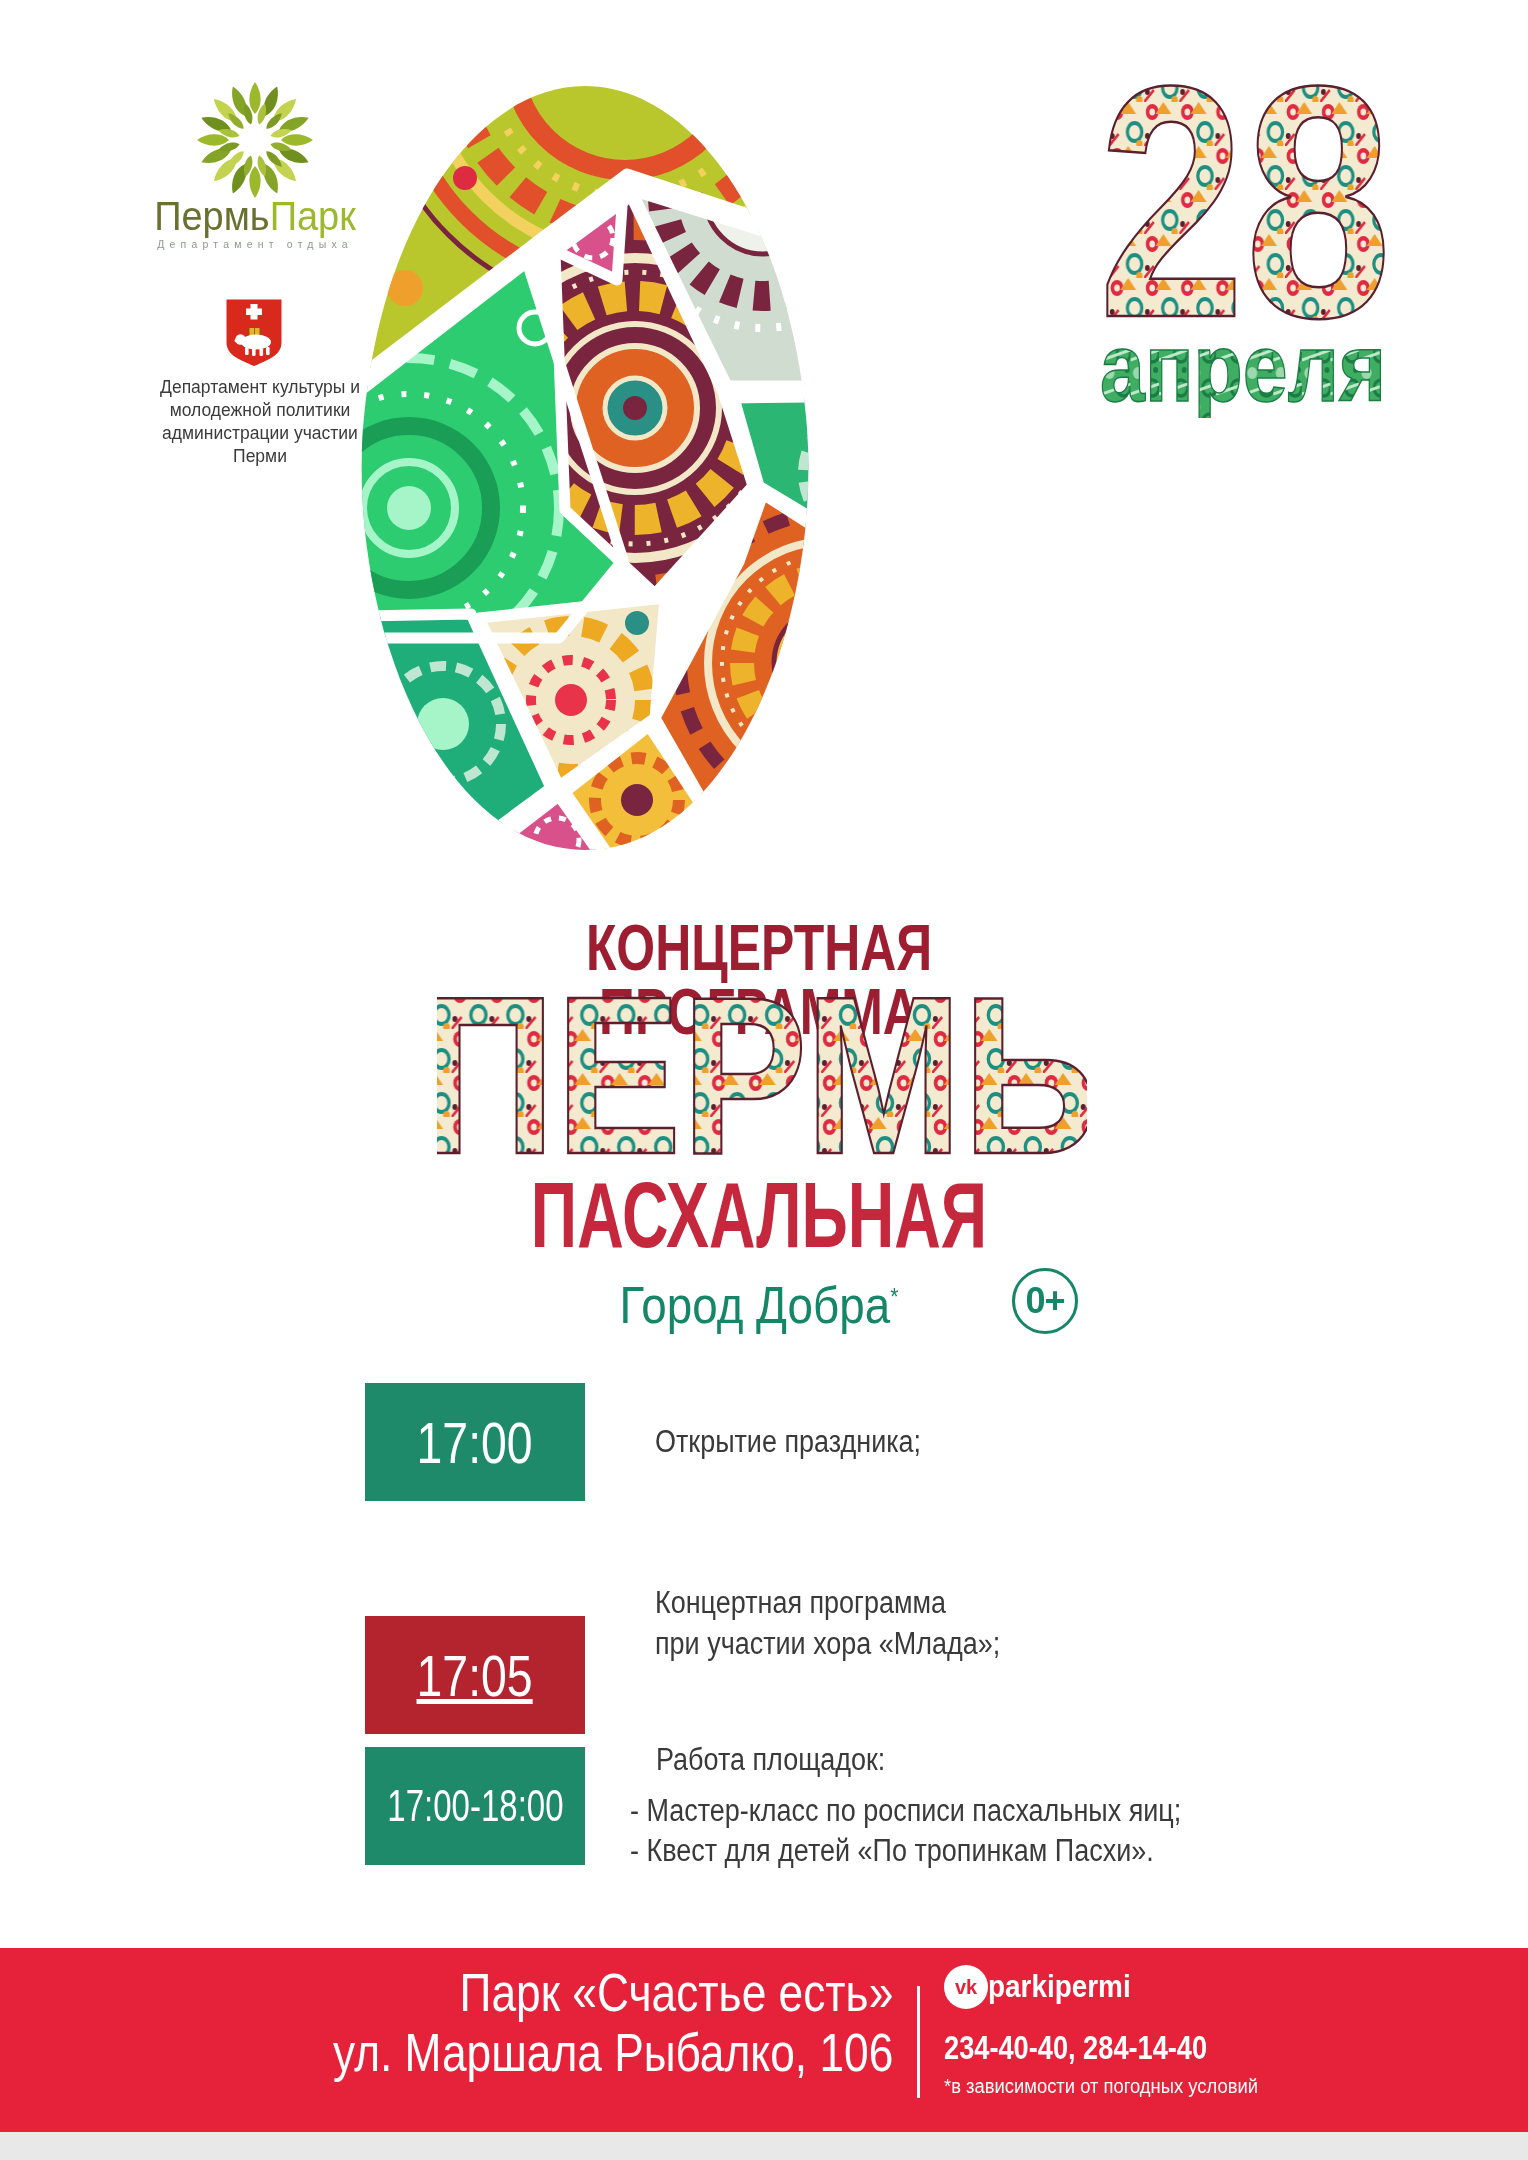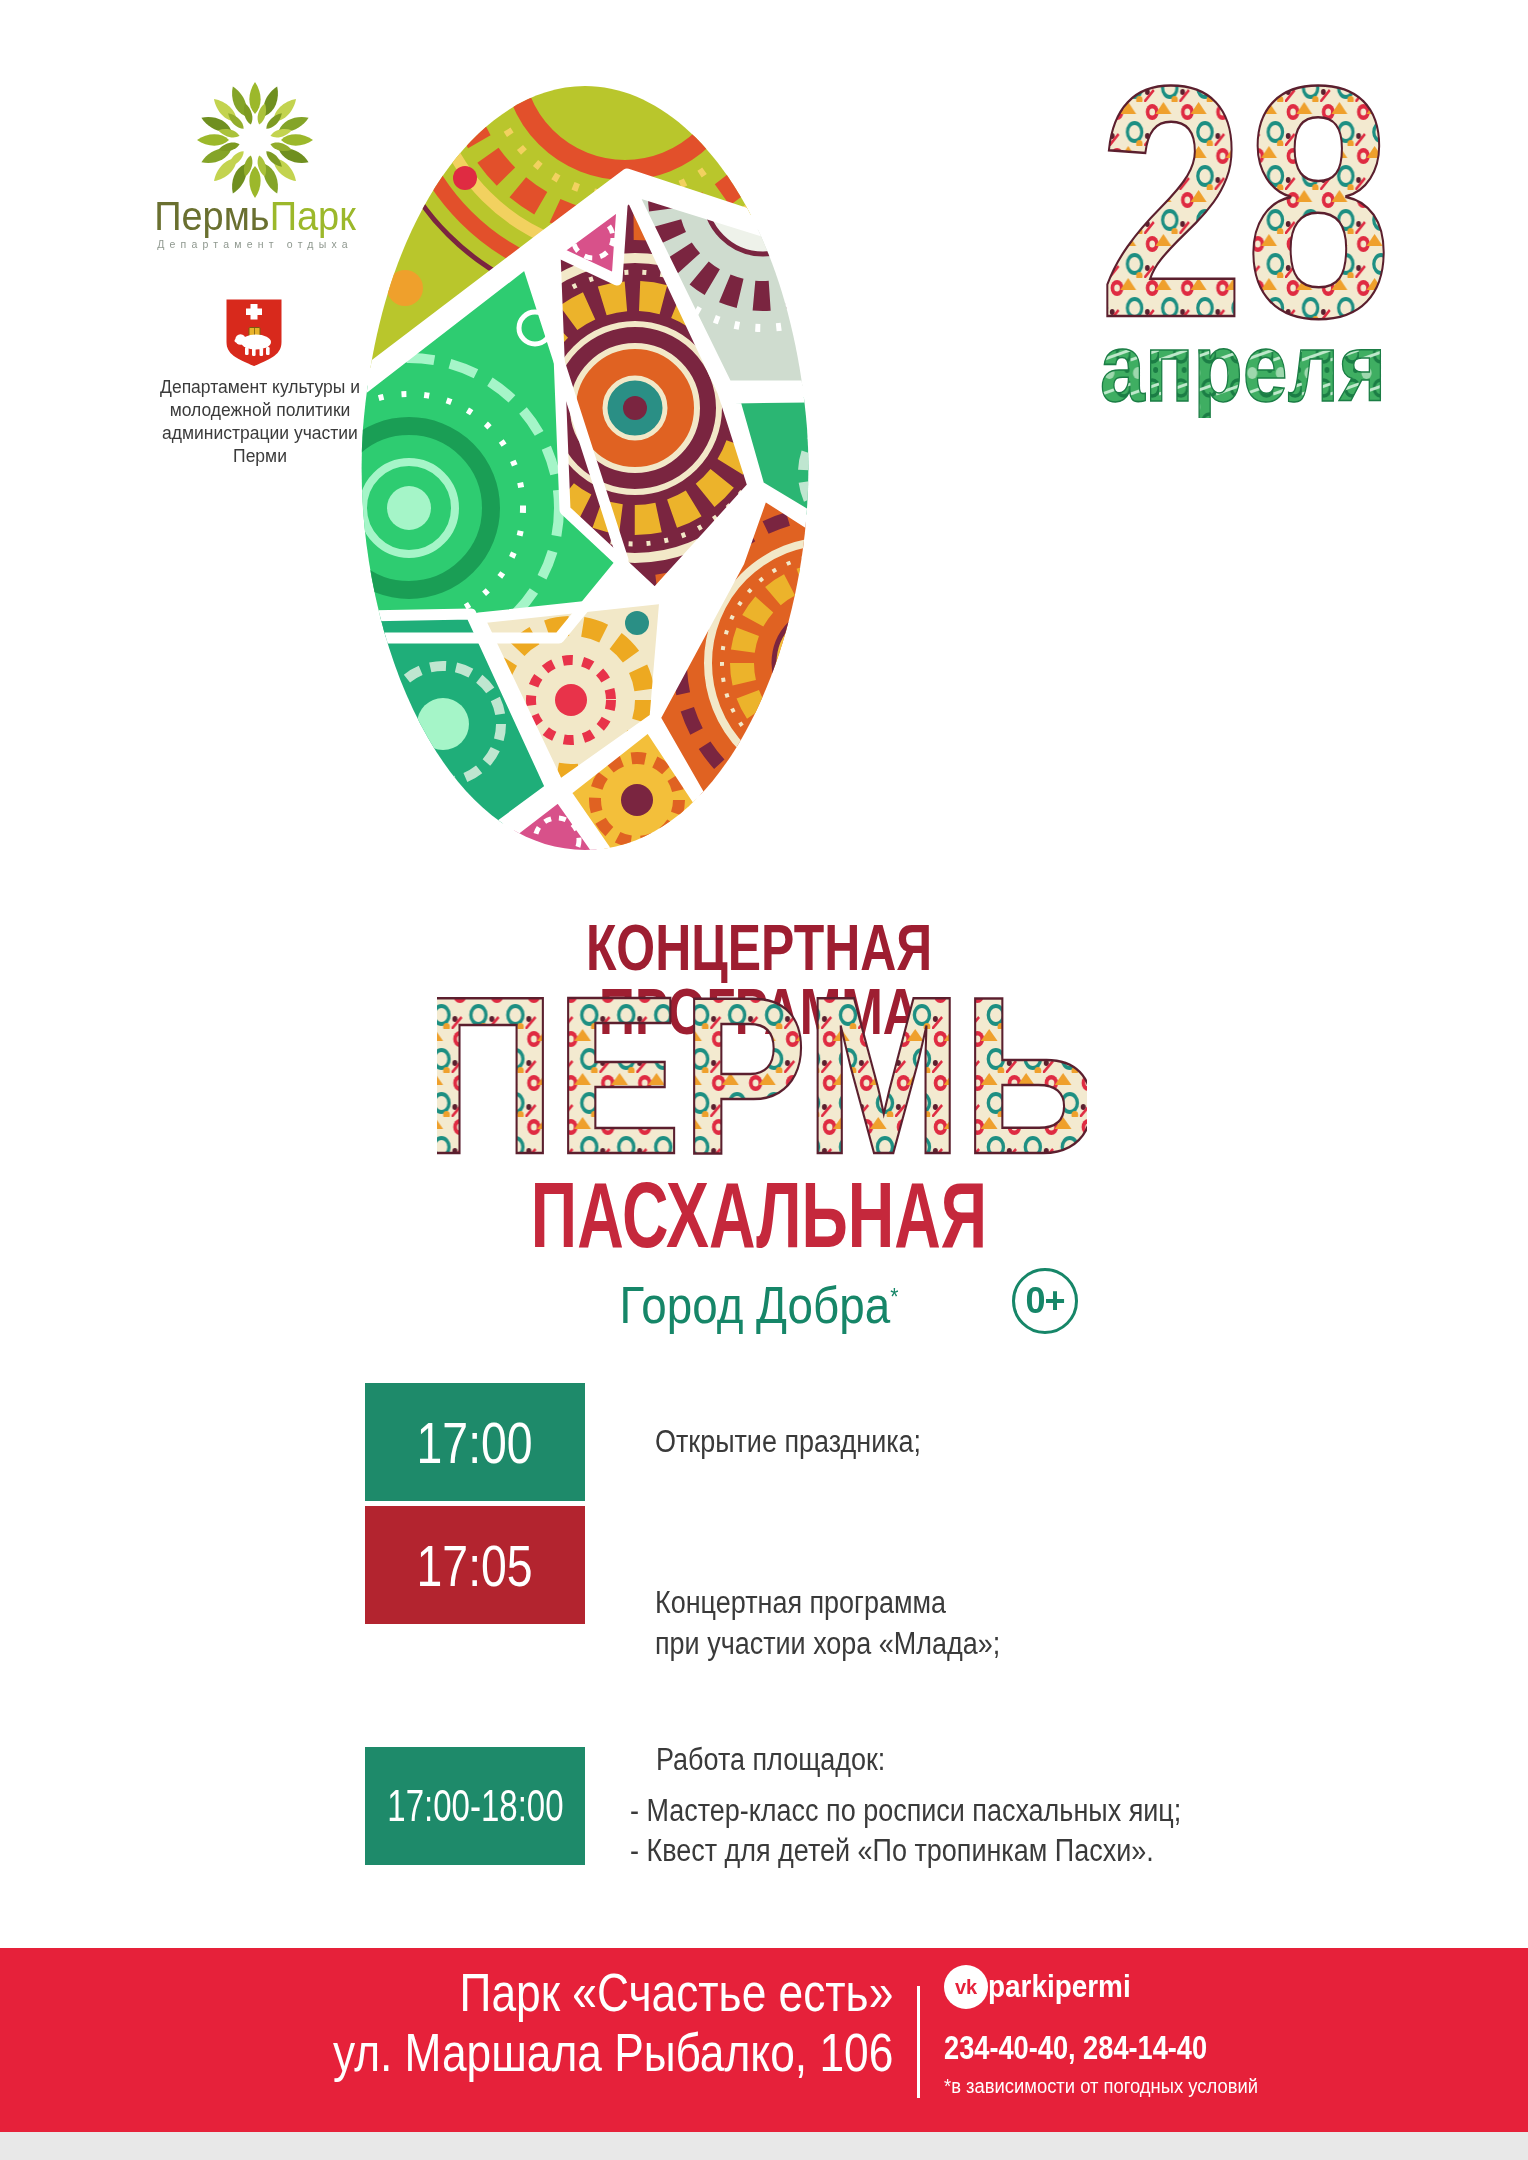--- a/index.html
+++ b/index.html
@@ -341,21 +341,21 @@
       <span>0+</span>
     </div>
 
   <div class="abs time-block tb-green" style="top:1383px;">
     <span class="time-lg">17:00</span>
   </div>
   <div class="abs desc desc1">
     <span class="ln">Открытие праздника;</span>
   </div>
 
-  <div class="abs time-block tb-red" style="top:1506px;">
+  <div class="abs time-block tb-red" style="top:1616px;text-decoration:underline;">
     <span class="time-lg">17:05</span>
   </div>
   <div class="abs desc desc2">
     <span class="ln">Концертная программа</span>
     <span class="ln">при участии хора «Млада»;</span>
   </div>
 
   <div class="abs time-block tb-green" style="top:1747px;">
     <span class="time-md">17:00-18:00</span>
   </div>

